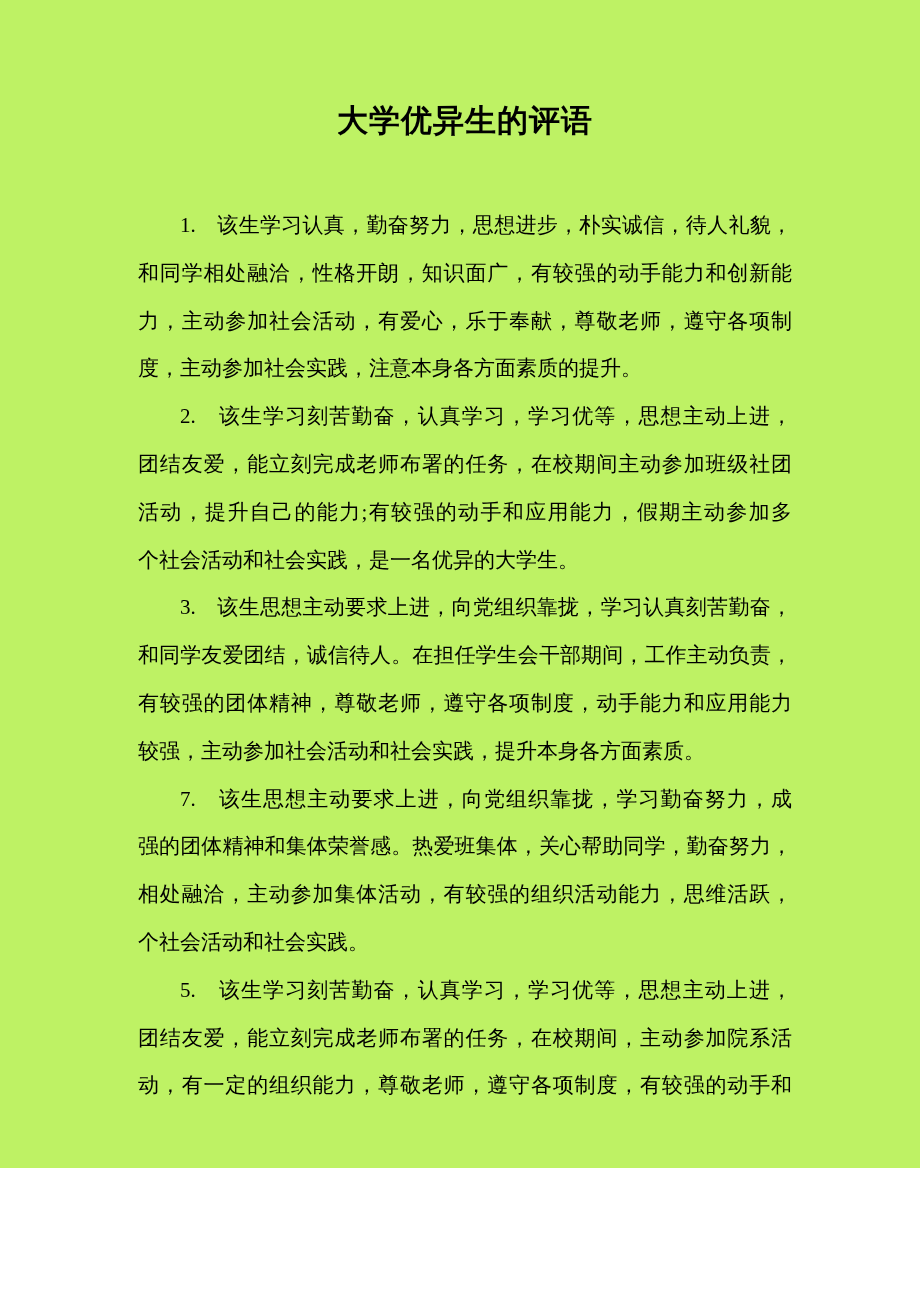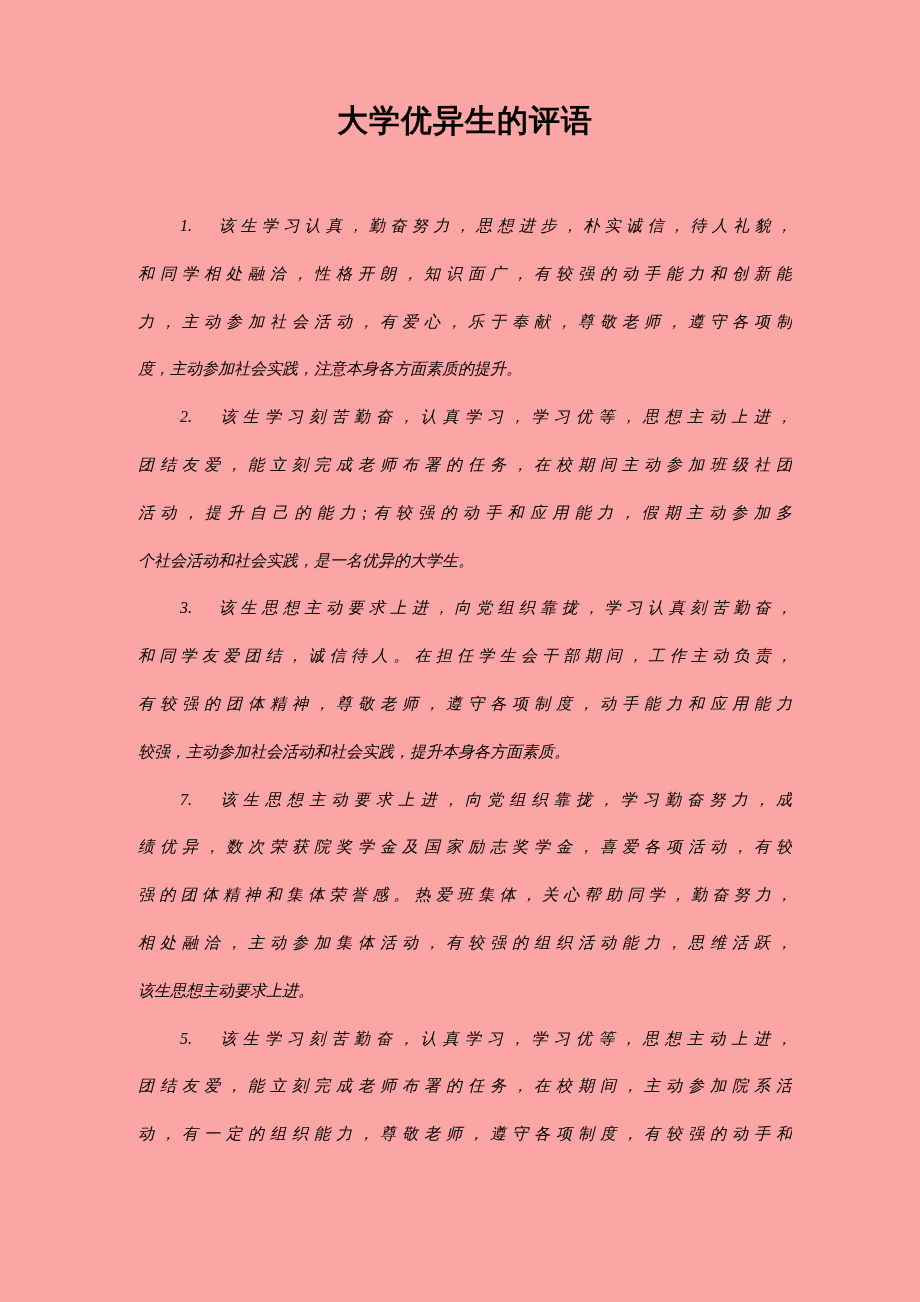--- a/index.html
+++ b/index.html
@@ -6,39 +6,38 @@
   body {
     width: 920px;
     height: 1302px;
     background: #ffffff;
     color: #000000;
     font-family: "Liberation Serif", "DejaVu Serif", serif;
   }
   .page {
     position: relative;
     width: 920px;
-    height: 1302px;
+    height: 1168px;
     overflow: hidden;
-    background: #fca5a5;
+    background: #bef264;
   }
   .title {
     margin: 0 128px 0 138px;
     padding-top: 96px;
     font-size: 31px;
     line-height: 50px;
     font-weight: 700;
     text-align: center;
     letter-spacing: 1px;
   }
   .body-text {
     margin: 56px 104px 0 138px;
     width: 654px;
-    font-size: 16px;
+    font-size: 21px;
     overflow: hidden;
-    font-style: italic;
   }
   .paragraph { margin: 0; padding: 0; }
   .line {
     height: 47.8px;
     line-height: 47.8px;
     white-space: nowrap;
     text-align: justify;
     text-align-last: justify;
     text-justify: inter-character;
     overflow: visible;
@@ -73,24 +72,23 @@
 
     <div class="paragraph">
       <div class="line first">3.　该生思想主动要求上进，向党组织靠拢，学习认真刻苦勤奋，</div>
       <div class="line">和同学友爱团结，诚信待人。在担任学生会干部期间，工作主动负责，</div>
       <div class="line">有较强的团体精神，尊敬老师，遵守各项制度，动手能力和应用能力</div>
       <div class="line last">较强，主动参加社会活动和社会实践，提升本身各方面素质。</div>
     </div>
 
     <div class="paragraph">
       <div class="line first">7.　该生思想主动要求上进，向党组织靠拢，学习勤奋努力，成</div>
-      <div class="line">绩优异，数次荣获院奖学金及国家励志奖学金，喜爱各项活动，有较</div>
       <div class="line">强的团体精神和集体荣誉感。热爱班集体，关心帮助同学，勤奋努力，</div>
       <div class="line">相处融洽，主动参加集体活动，有较强的组织活动能力，思维活跃，</div>
-      <div class="line last">该生思想主动要求上进。</div>
+      <div class="line last">个社会活动和社会实践。</div>
     </div>
 
     <div class="paragraph">
       <div class="line first">5.　该生学习刻苦勤奋，认真学习，学习优等，思想主动上进，</div>
       <div class="line">团结友爱，能立刻完成老师布署的任务，在校期间，主动参加院系活</div>
       <div class="line">动，有一定的组织能力，尊敬老师，遵守各项制度，有较强的动手和</div>
     </div>
 
   </div>
 </div>

